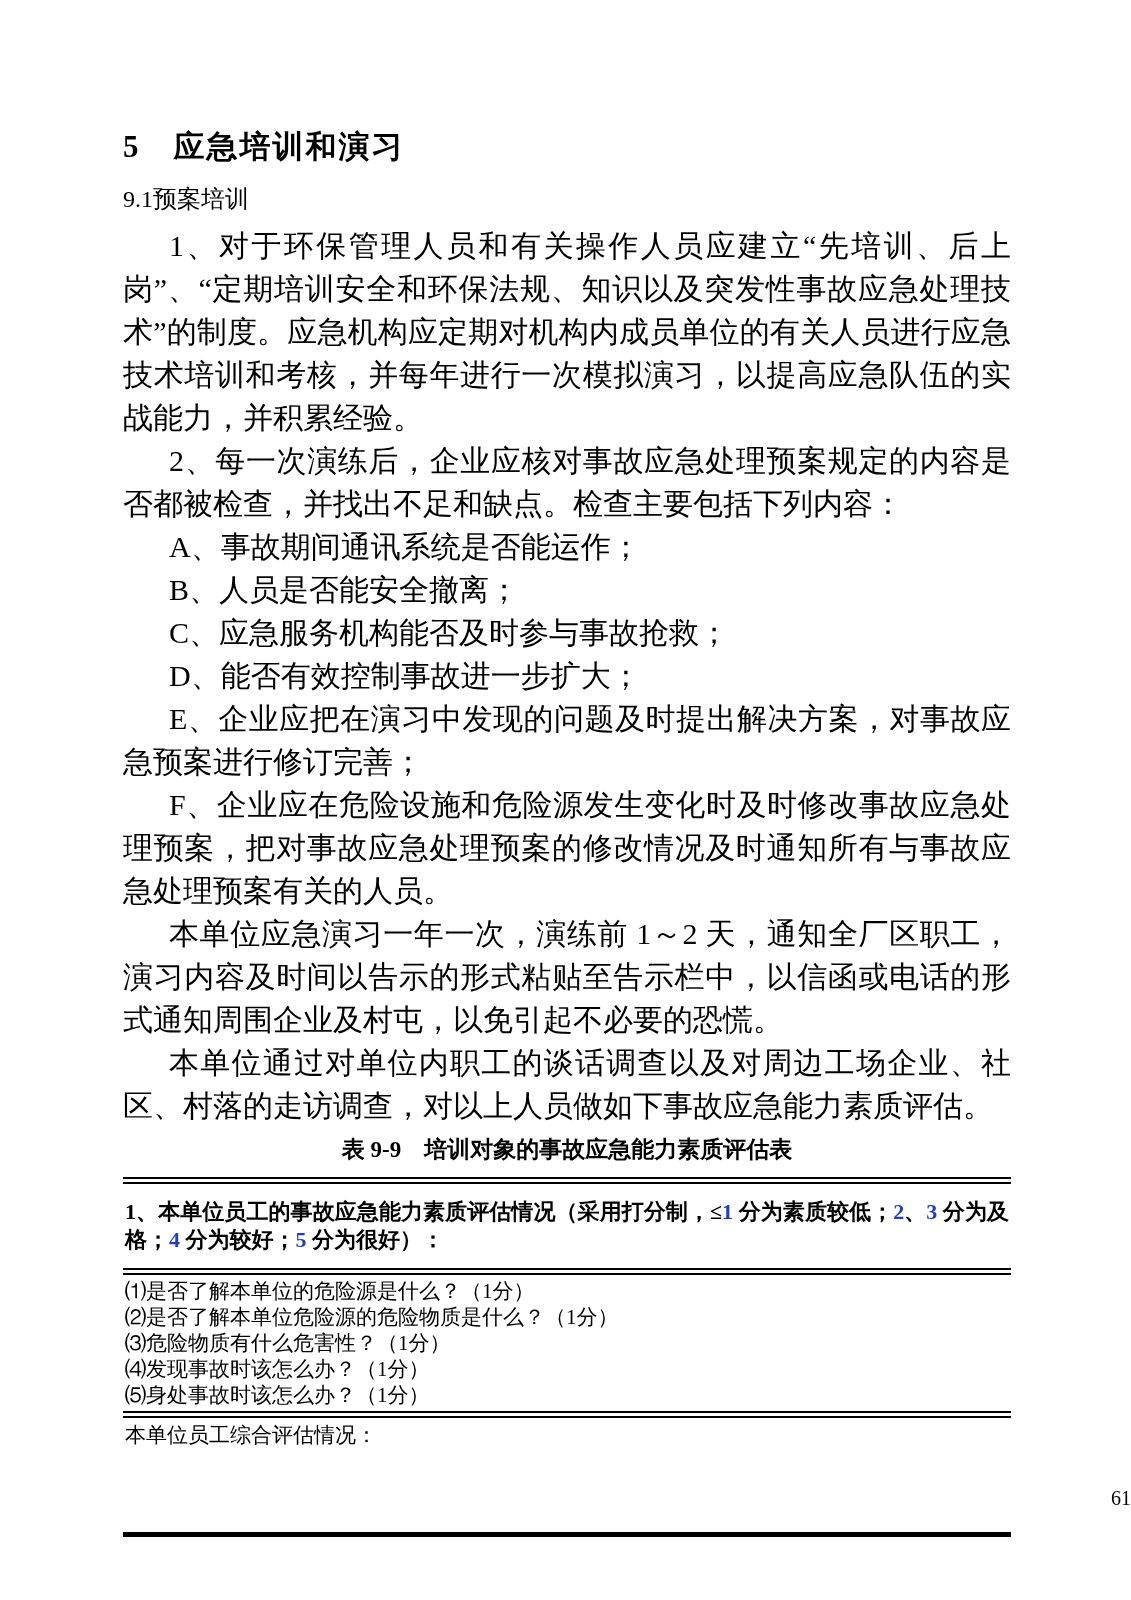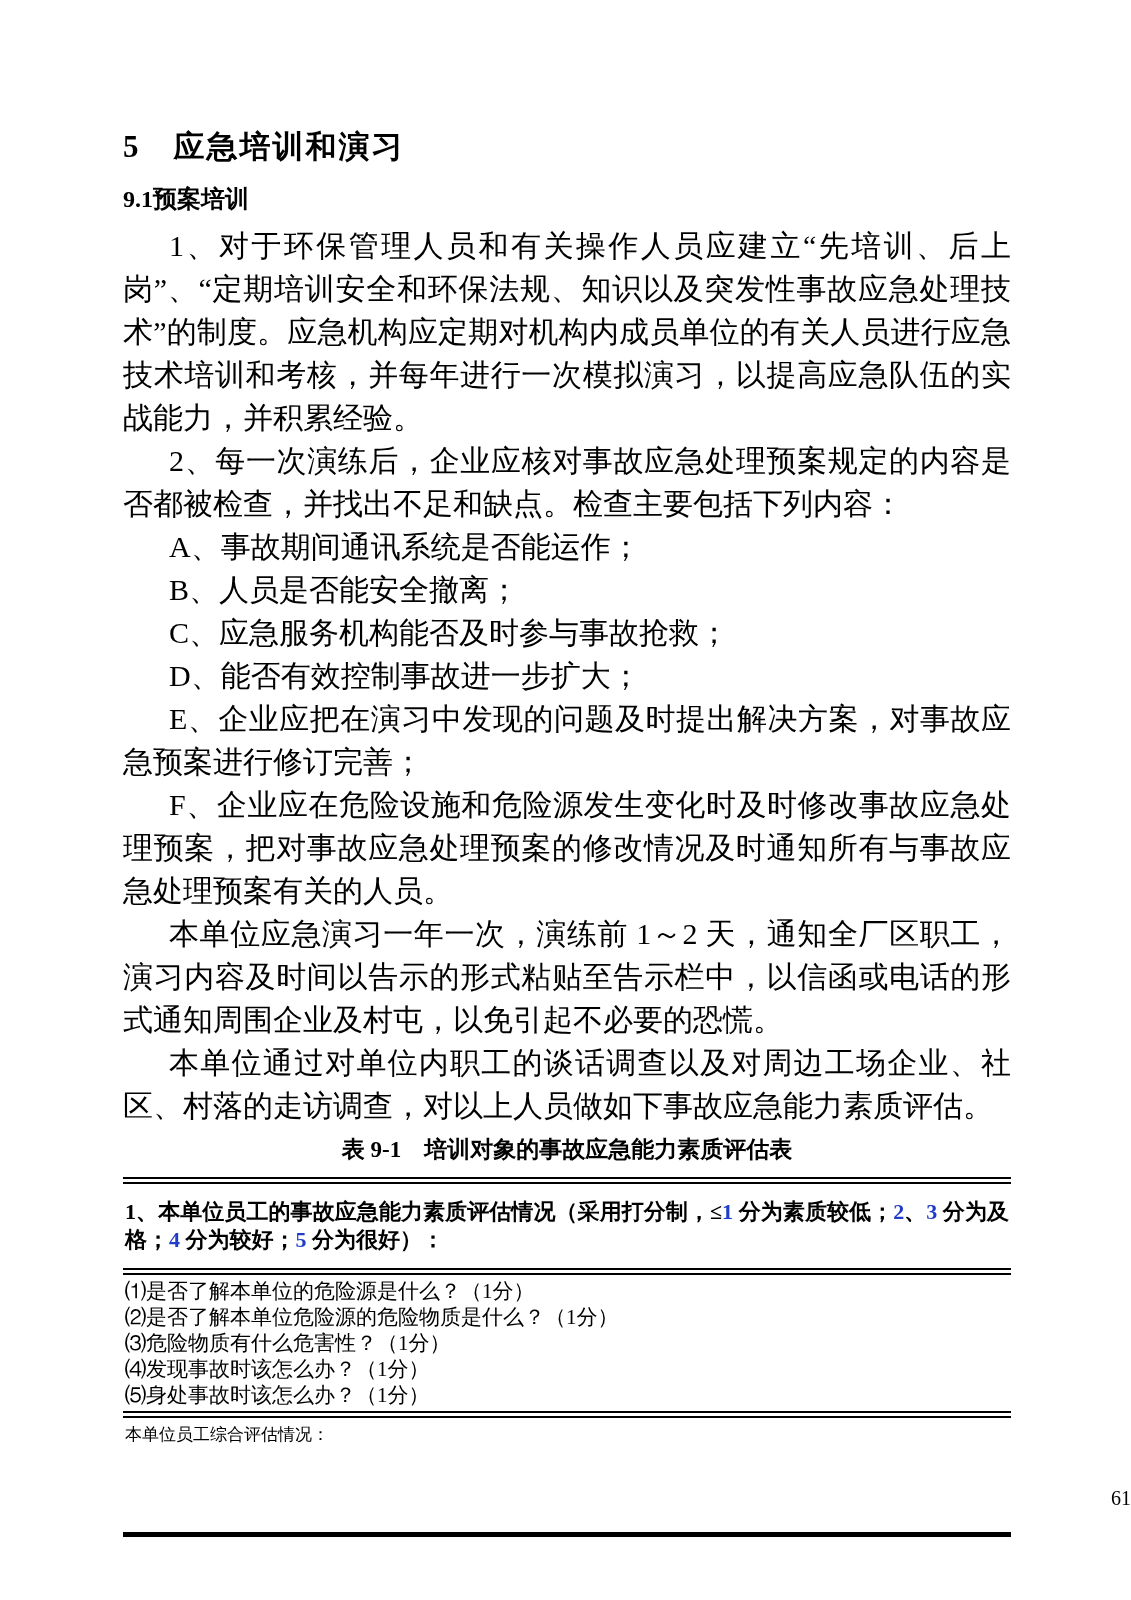--- a/index.html
+++ b/index.html
@@ -24,21 +24,21 @@
   .doc-h1 {
     font-size: 31px;
     line-height: 38px;
     font-weight: bold;
     margin: 0 0 18px 0;
     letter-spacing: 2px;
   }
   .doc-h2 {
     font-size: 24px;
     line-height: 30px;
-    font-weight: bold;
+    font-weight: normal;
     margin: 0 0 10px 0;
   }
   .body-p {
     font-size: 30px;
     line-height: 43px;
     text-align: justify;
     text-justify: inter-ideograph;
     text-indent: 46px;
     margin: 0;
   }
@@ -66,21 +66,21 @@
     line-height: 28px;
     padding: 14px 2px;
     text-align: justify;
   }
   .tbl-questions {
     font-size: 21px;
     line-height: 26px;
     padding: 3px 2px;
   }
   .tbl-footer {
-    font-size: 17px;
+    font-size: 21px;
     line-height: 26px;
     padding: 4px 2px 84px 2px;
   }
   .blue-num {
     color: var(--accent-blue, #1F3DC8);
     font-weight: bold;
   }
   .page-num {
     position: absolute;
     left: 0;
@@ -104,21 +104,21 @@
   <p class="body-p">2、每一次演练后，企业应核对事故应急处理预案规定的内容是否都被检查，并找出不足和缺点。检查主要包括下列内容：</p>
   <p class="body-p">A、事故期间通讯系统是否能运作；</p>
   <p class="body-p">B、人员是否能安全撤离；</p>
   <p class="body-p">C、应急服务机构能否及时参与事故抢救；</p>
   <p class="body-p">D、能否有效控制事故进一步扩大；</p>
   <p class="body-p">E、企业应把在演习中发现的问题及时提出解决方案，对事故应急预案进行修订完善；</p>
   <p class="body-p">F、企业应在危险设施和危险源发生变化时及时修改事故应急处理预案，把对事故应急处理预案的修改情况及时通知所有与事故应急处理预案有关的人员。</p>
   <p class="body-p">本单位应急演习一年一次，演练前 1～2 天，通知全厂区职工，演习内容及时间以告示的形式粘贴至告示栏中，以信函或电话的形式通知周围企业及村屯，以免引起不必要的恐慌。</p>
   <p class="body-p">本单位通过对单位内职工的谈话调查以及对周边工场企业、社区、村落的走访调查，对以上人员做如下事故应急能力素质评估。</p>
 
-  <div class="table-title">表 9-1　培训对象的事故应急能力素质评估表</div>
+  <div class="table-title">表 9-9　培训对象的事故应急能力素质评估表</div>
 
   <div class="eval-table">
     <div class="rule-double"></div>
 
     <div class="tbl-header">
       <span>1、本单位员工的事故应急能力素质评估情况（采用打分制，≤</span><span class="blue-num">1</span><span> 分为素质较低；</span><span class="blue-num">2</span><span>、</span><span class="blue-num">3</span><span> 分为及格；</span><span class="blue-num">4</span><span> 分为较好；</span><span class="blue-num">5</span><span> 分为很好）：</span>
     </div>
 
     <div class="rule-double"></div>
 

